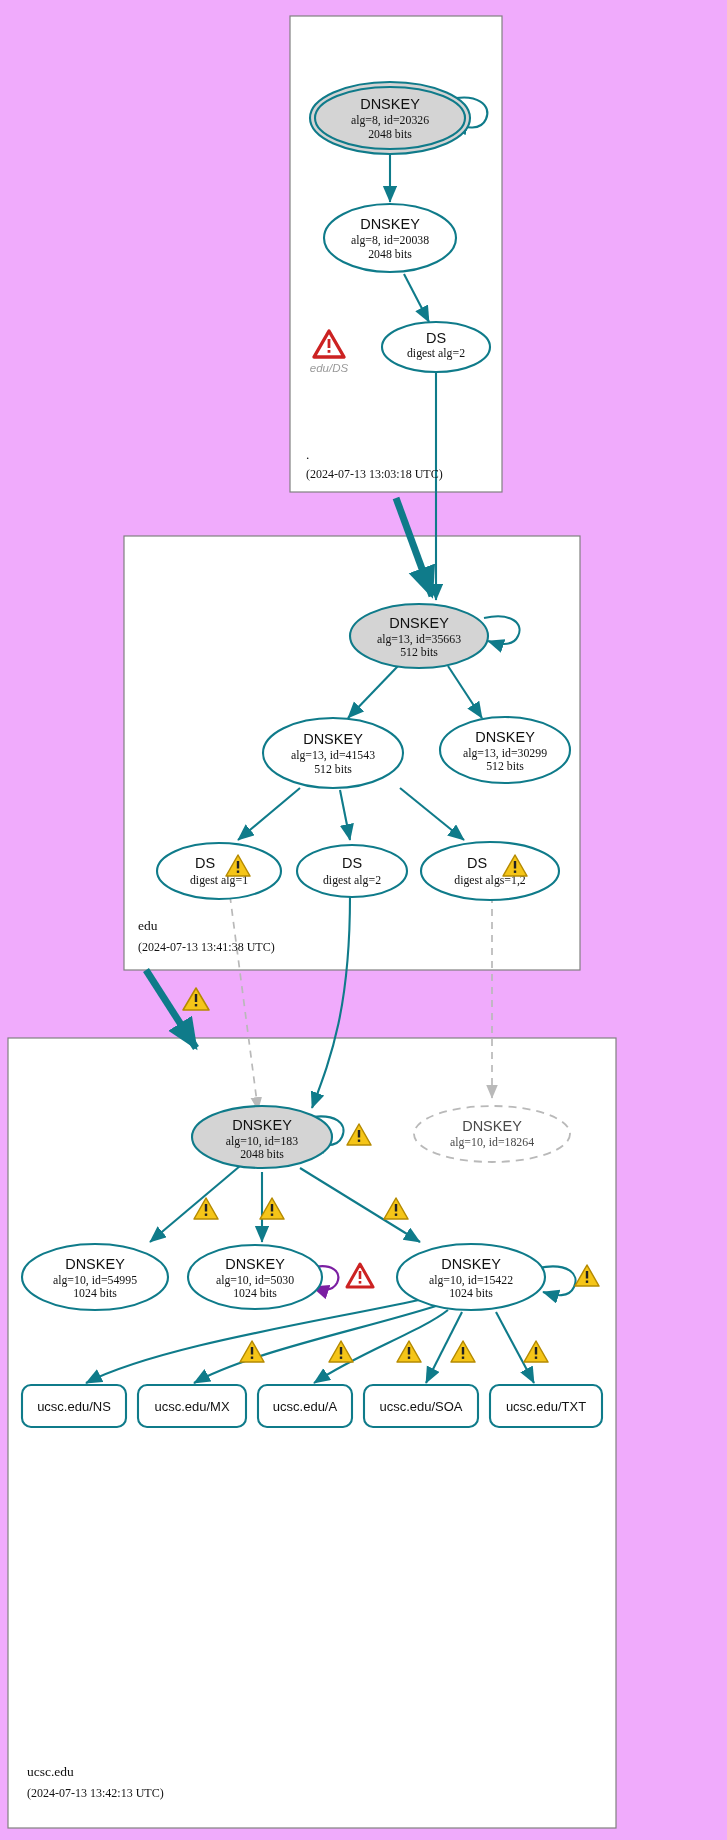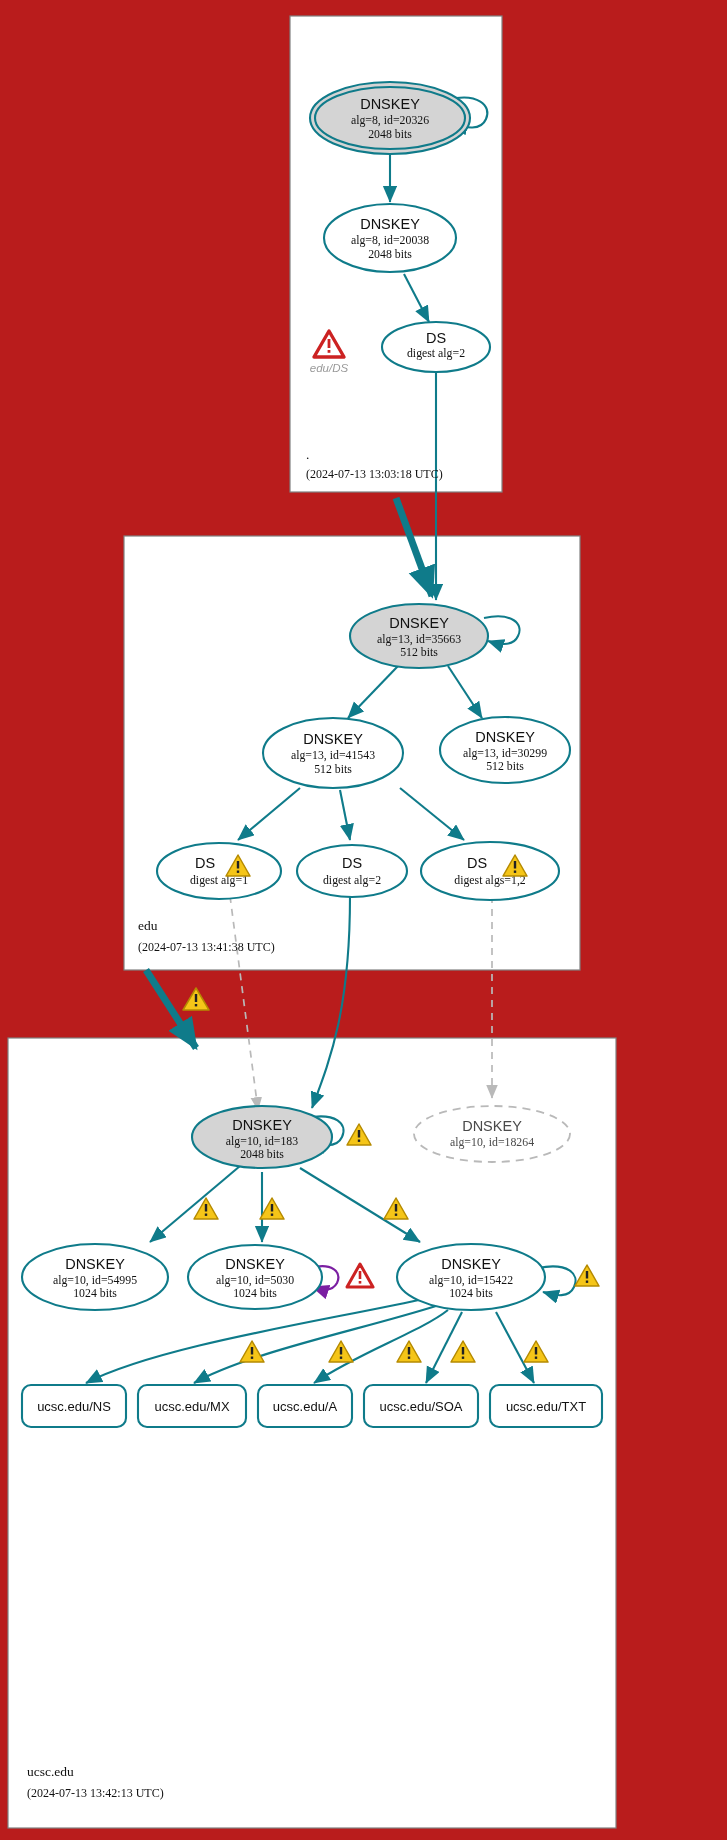--- a/index.html
+++ b/index.html
@@ -1,17 +1,17 @@
 <!DOCTYPE html>
 <html><head>
 <meta charset="utf-8">
 <style>
   html,body{margin:0;padding:0;background:#ffffff;}
   body{font-family:"Liberation Sans", sans-serif;}
-  #stage{position:relative;width:727px;height:1840px;overflow:hidden;background:#b91c1c;}
+  #stage{position:relative;width:727px;height:1840px;overflow:hidden;background:#f0abfc;}
   svg#canvas{position:absolute;left:0;top:0;width:727px;height:1840px;}
 
   .zonebox{fill:#ffffff;stroke:#808080;stroke-width:1.2;}
   .edge{fill:none;stroke:#0f7b8a;stroke-width:2.1;}
   .edge-thick{fill:none;stroke:#0f7b8a;stroke-width:7;}
   .edge-dash{fill:none;stroke:#b9b9b9;stroke-width:1.7;stroke-dasharray:7 6;}
   .edge-purple{fill:none;stroke:#7b1fa2;stroke-width:2.2;}
 
   .node-ell{stroke:#0f7b8a;stroke-width:2.1;}
   .fill-grey{fill:#d4d4d4;}

